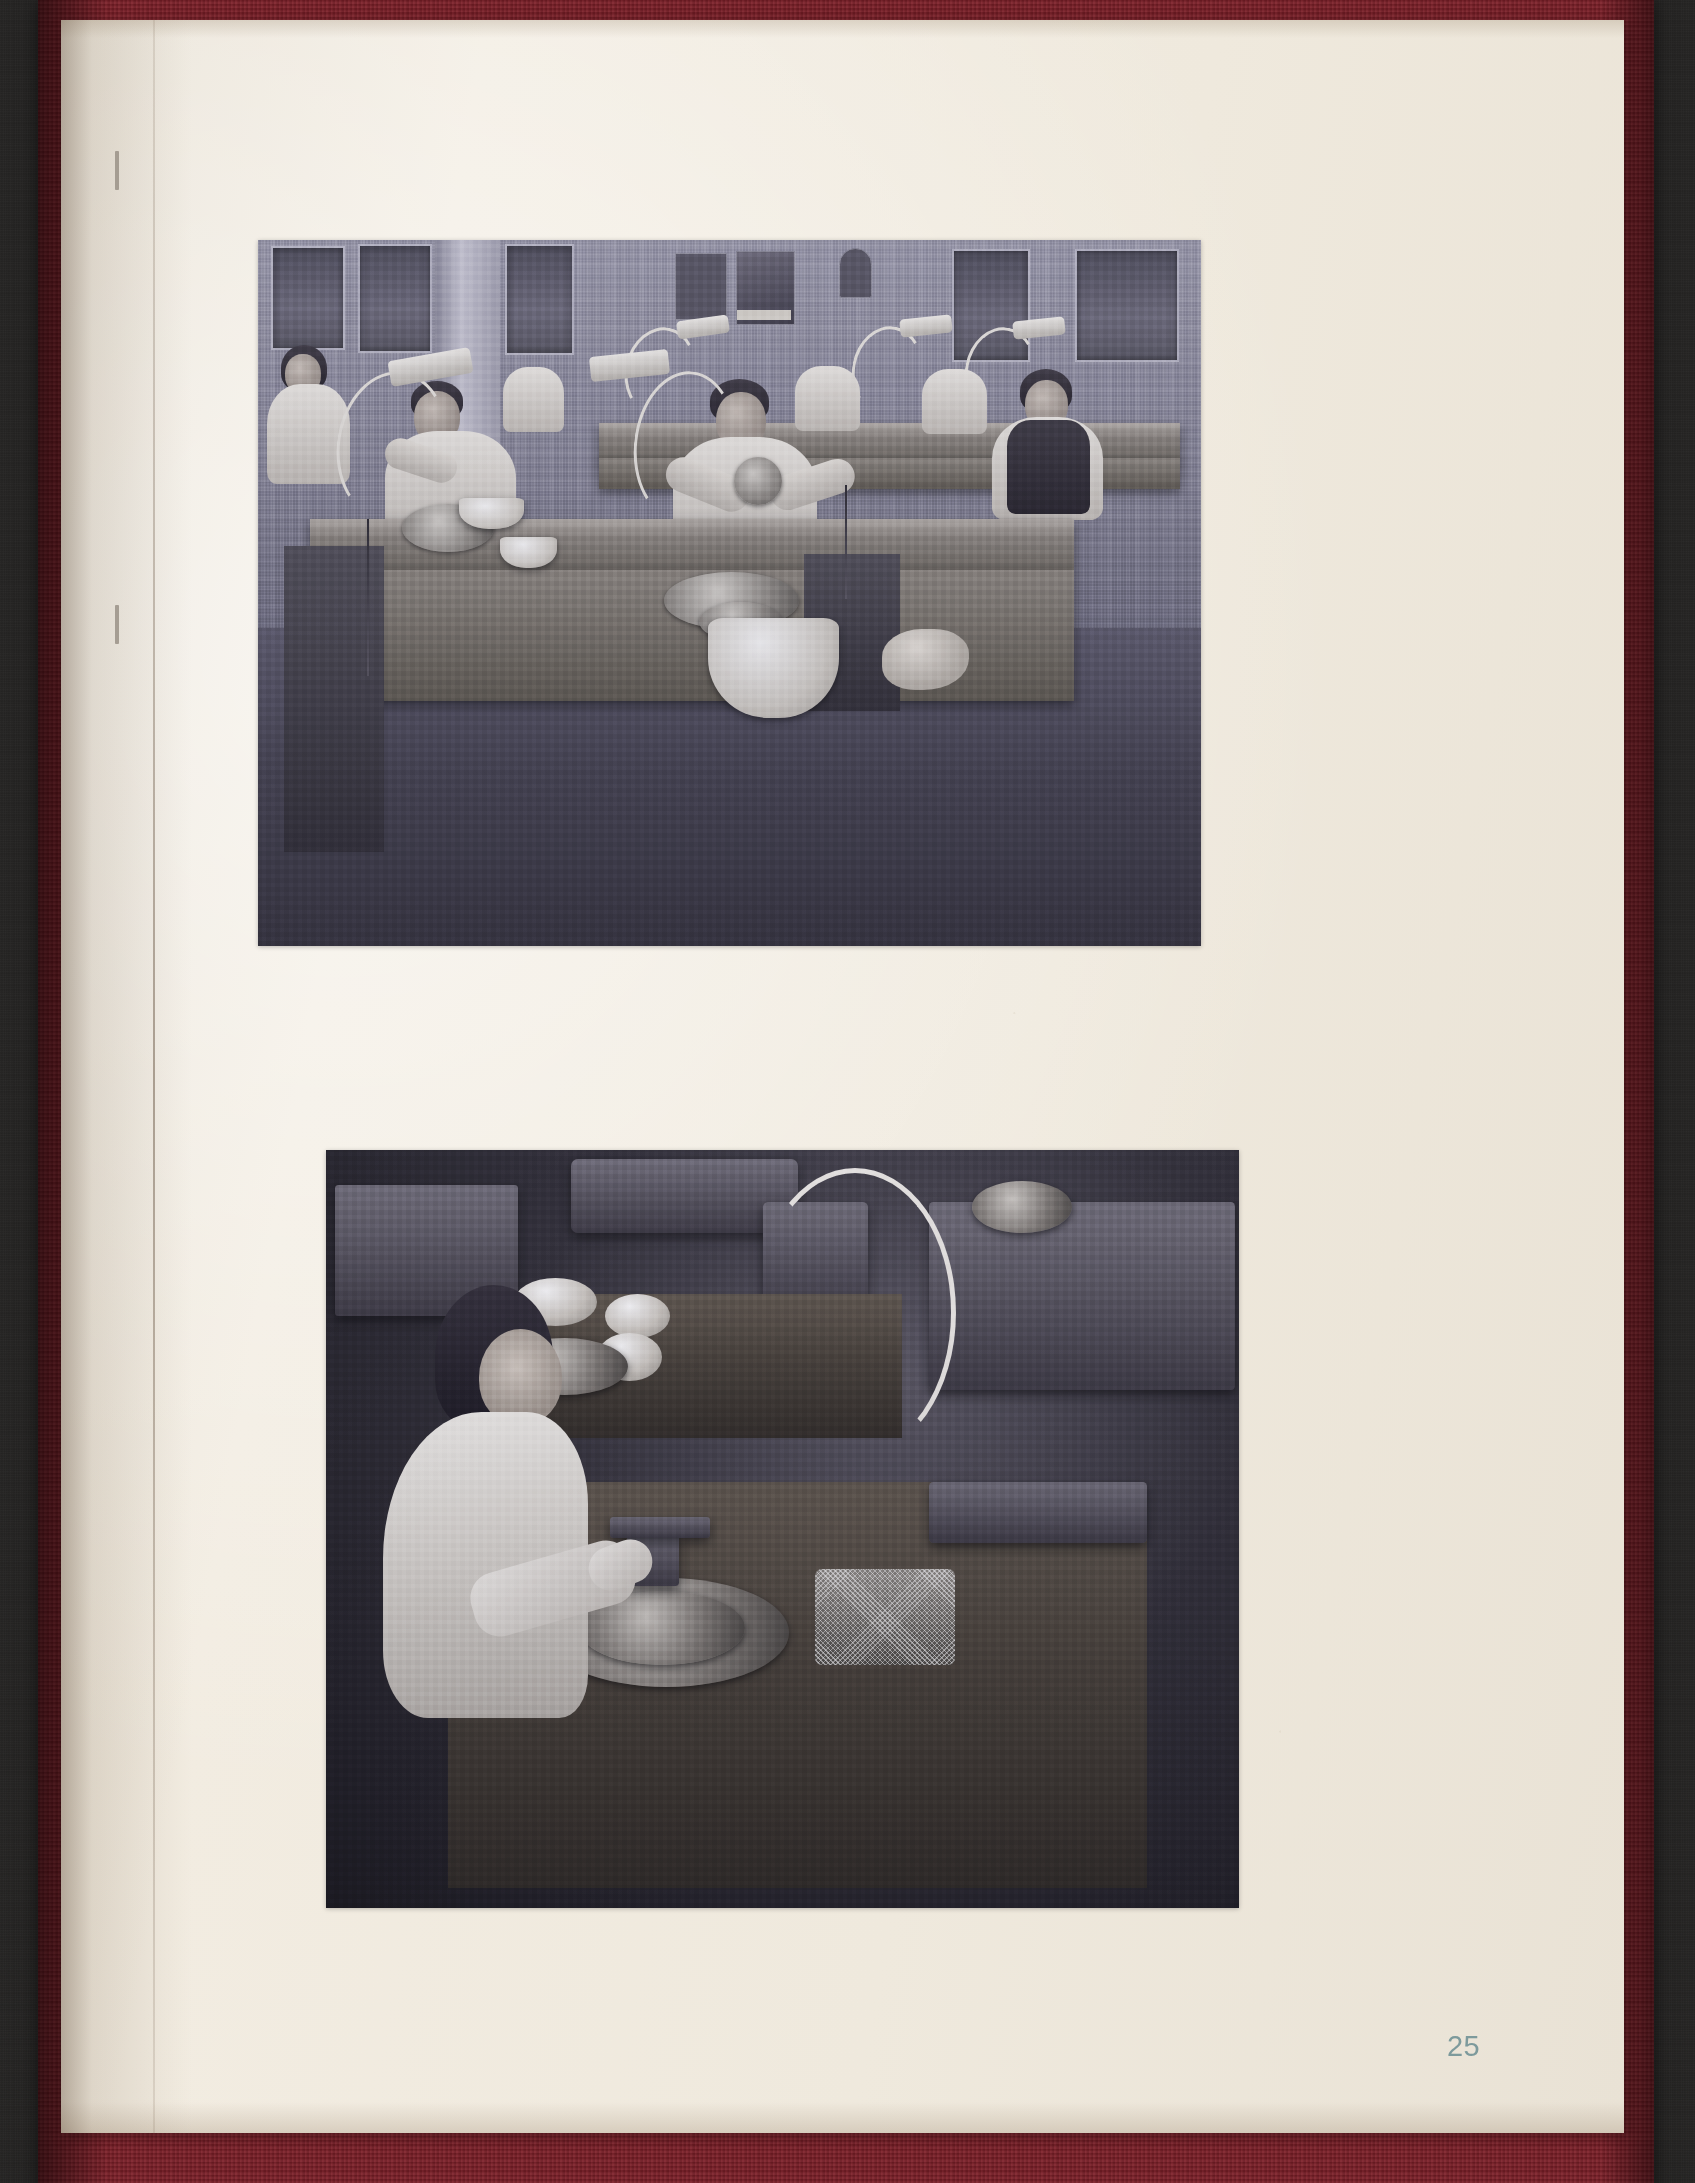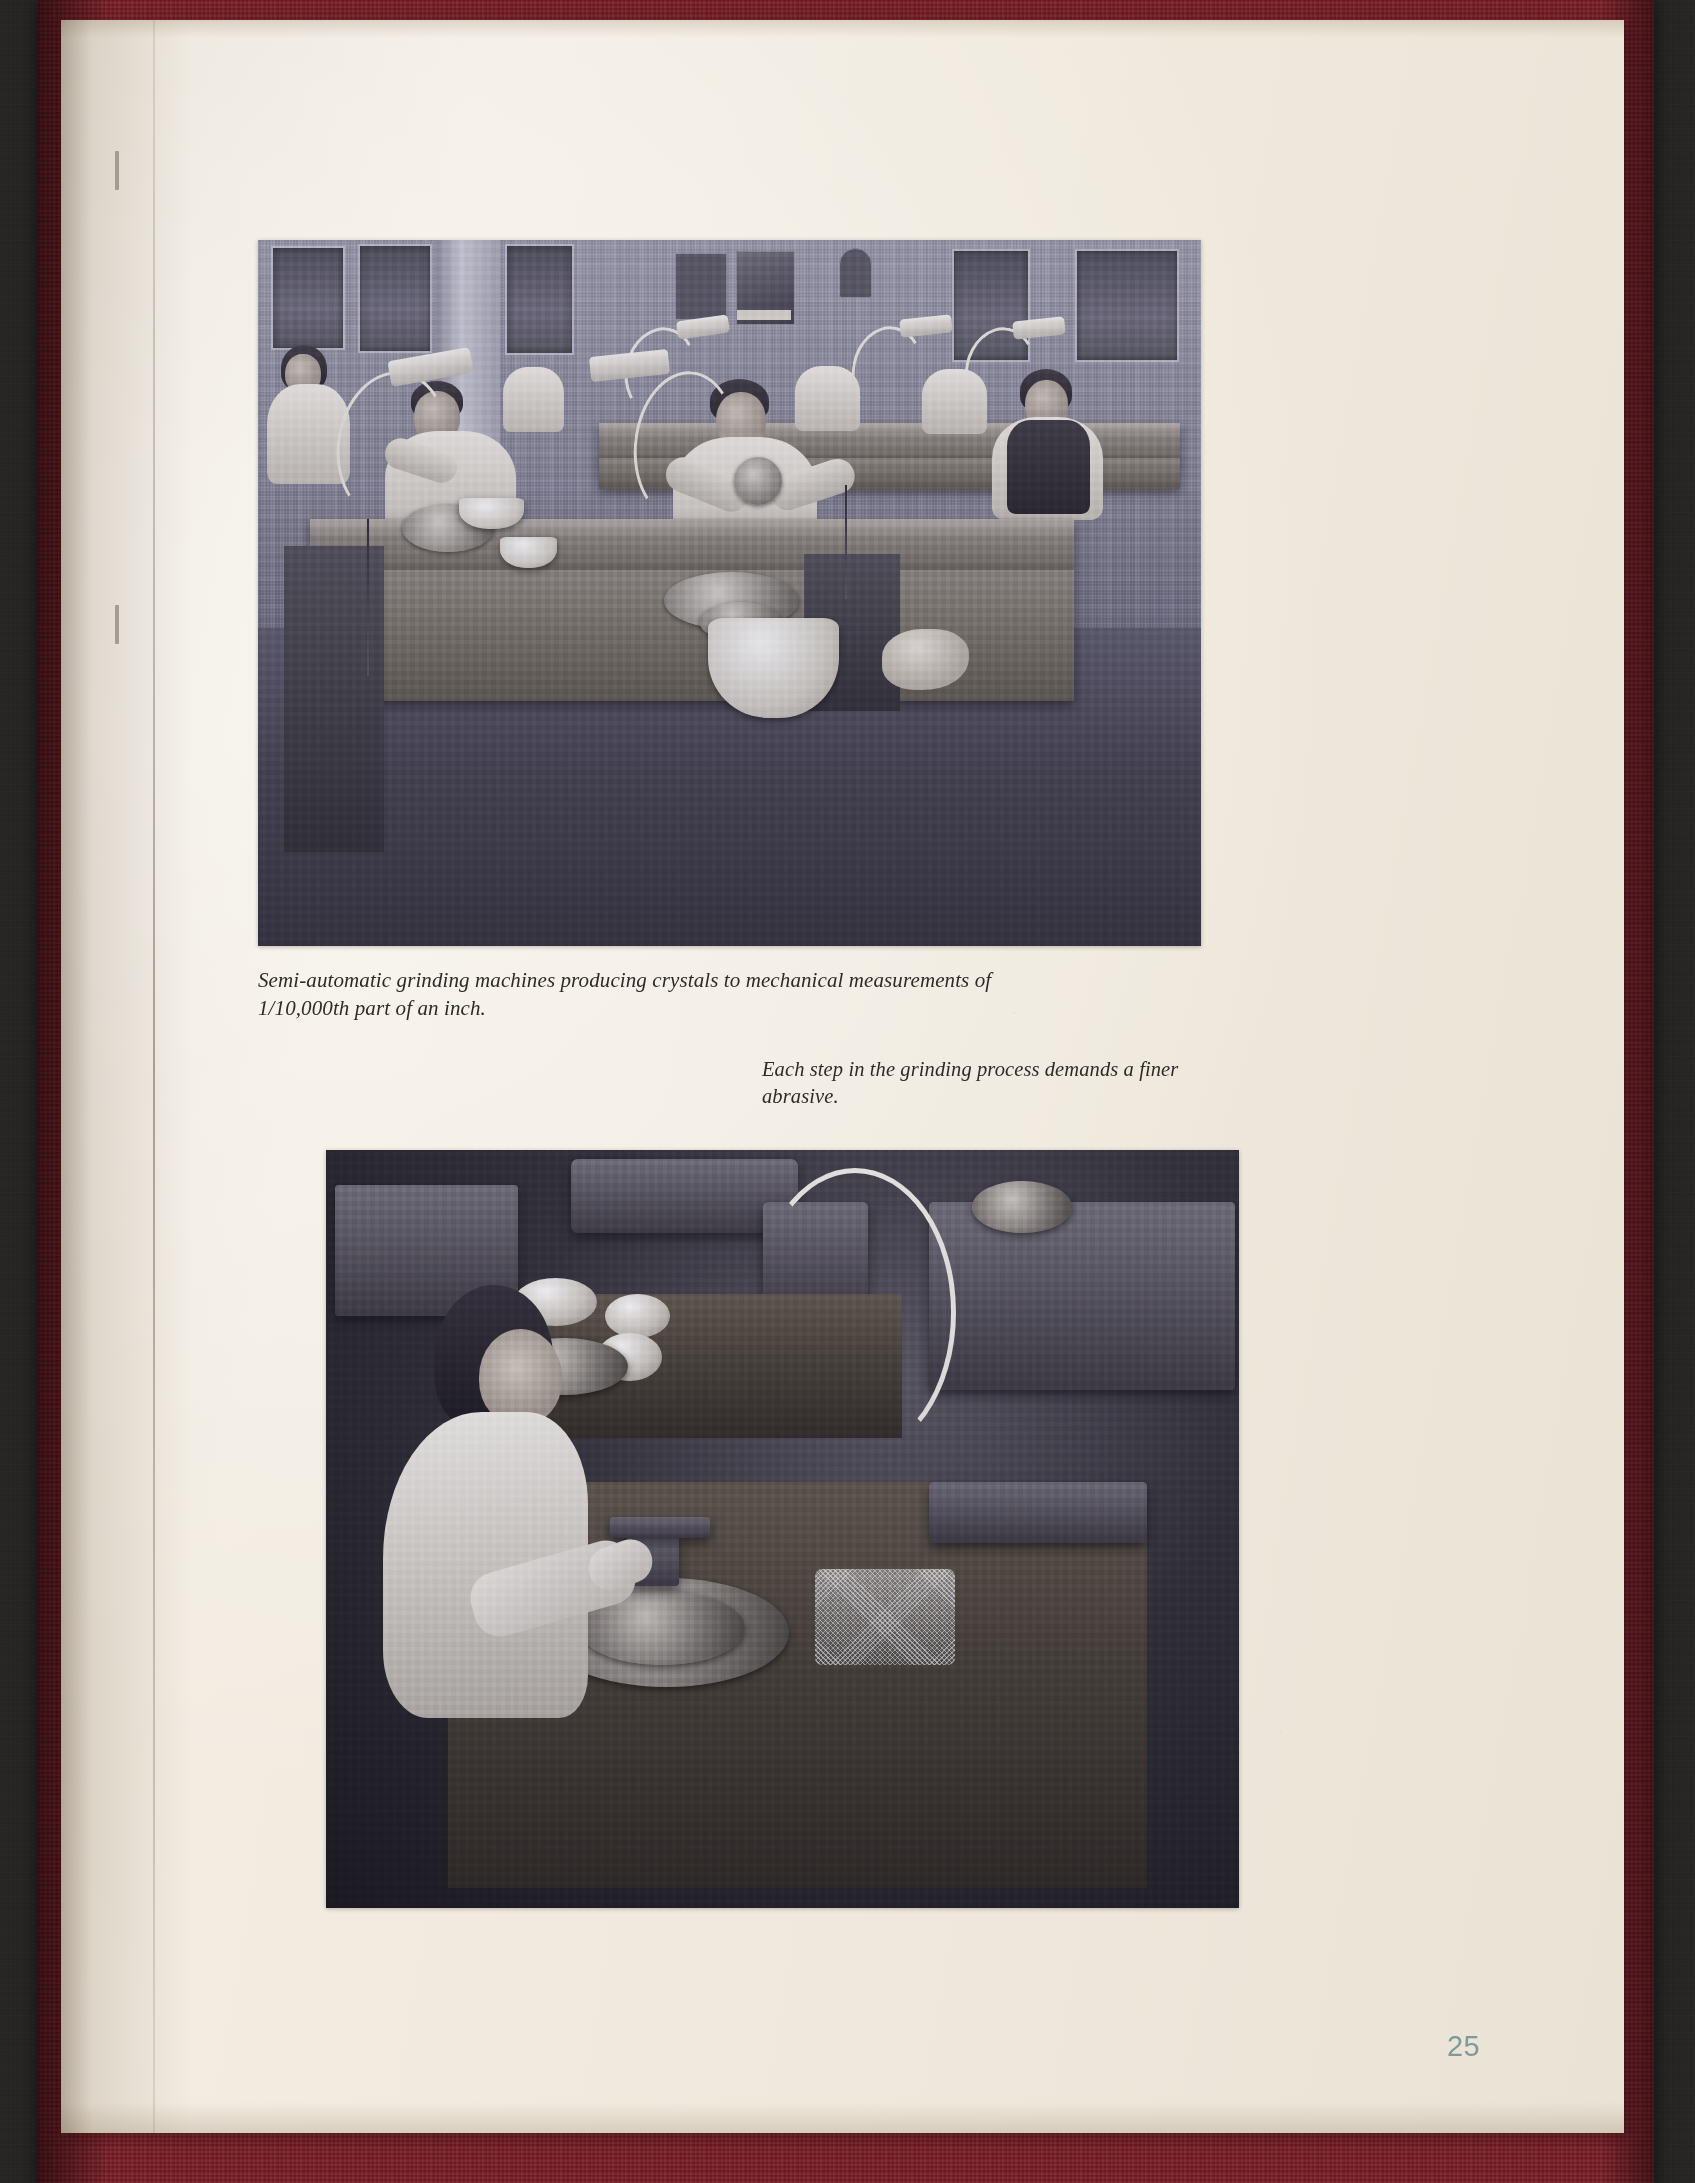--- a/index.html
+++ b/index.html
@@ -394,23 +394,21 @@
 
     <div class="p1-wire" style="left:109px; top:279px; height:157px;"></div>
     <div class="p1-wire" style="left:587px; top:245px; height:114px;"></div>
 
     <div style="position:absolute; left:624px; top:389px; width:87px; height:61px; border-radius:46% 40% 52% 38%; background:radial-gradient(ellipse at 40% 30%, #efeae2, #b9b3aa 70%);"></div>
 
     <div class="tint"></div>
     <div class="grain"></div>
   </div>
 
-  <div class="caption" id="caption-machines">Semi-automatic grinding machines producing crystals to mechanical measurements of 1/10,000th part of an inch.</div>
-
-  <div class="caption" id="caption-abrasive">Each step in the grinding process demands a finer abrasive.</div>
+
 
   <div class="photo" id="photo-polishing-station">
     <div class="p2-bg"></div>
 
     <div class="p2-machine" style="left:603px; top:52px; width:306px; height:188px; border-radius:4.4px;"></div>
     <div class="p2-wheel" style="left:646px; top:31px; width:100px; height:52px;"></div>
     <div class="p2-machine" style="left:8.7px; top:35px; width:183px; height:131px; border-radius:3.5px;"></div>
     <div class="p2-machine" style="left:245px; top:8.7px; width:227px; height:74px; border-radius:7px;"></div>
     <div class="p2-machine" style="left:437px; top:52px; width:105px; height:114px; border-radius:5.2px;"></div>
 

